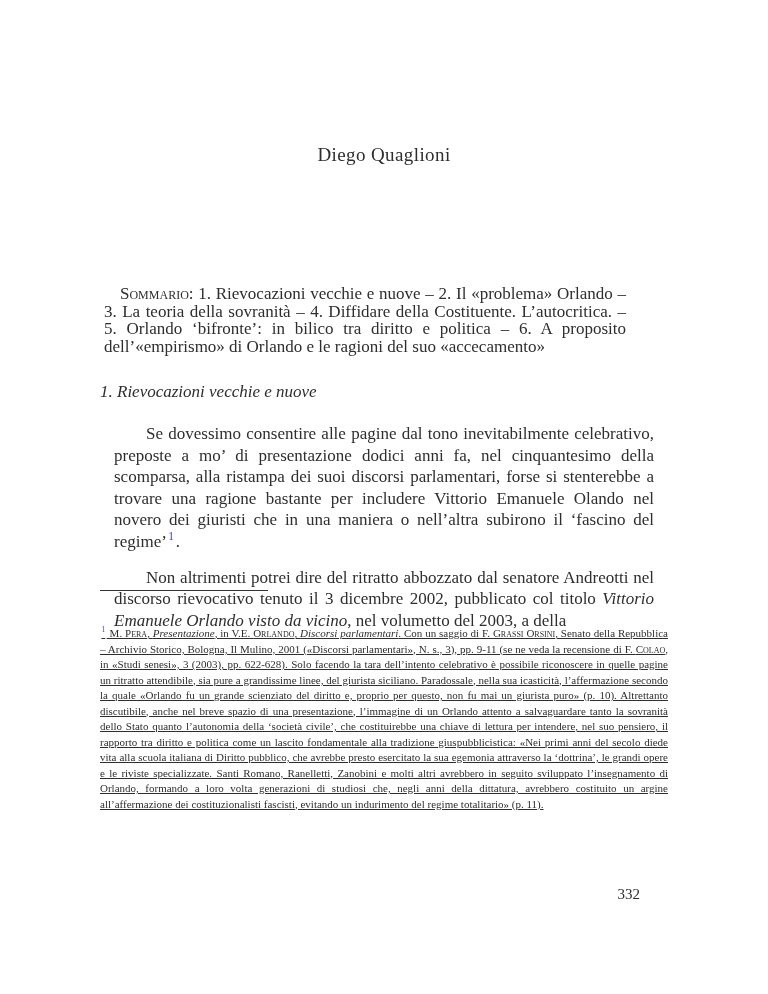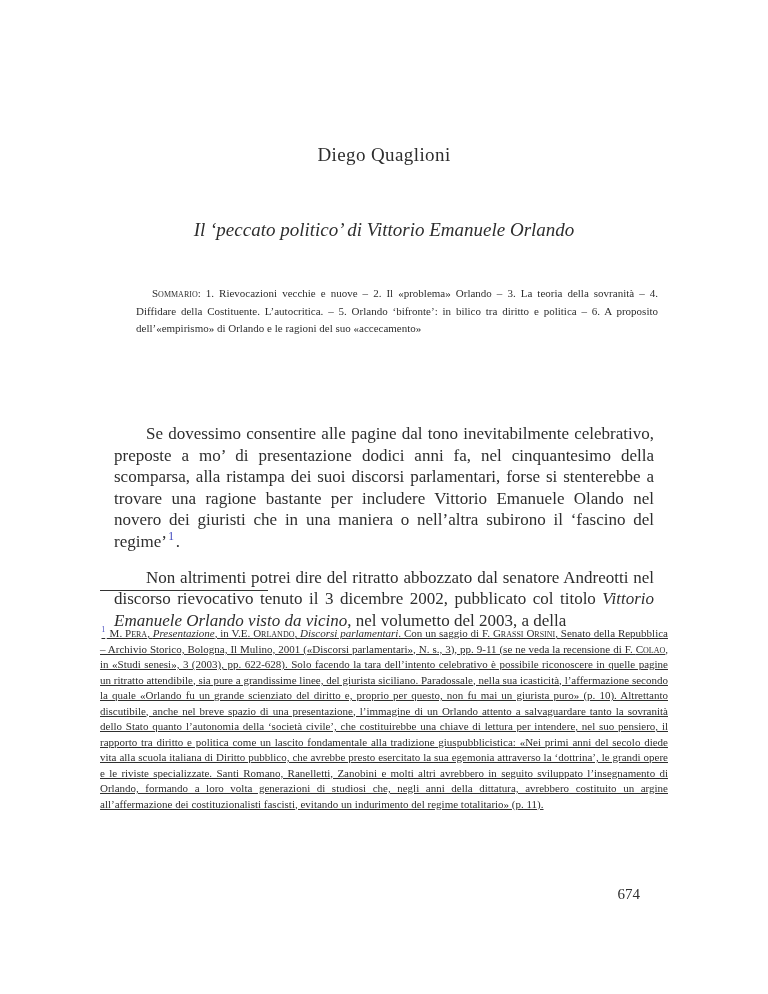--- a/index.html
+++ b/index.html
@@ -22,24 +22,24 @@
   }
   .title {
     position: absolute;
     top: 219px; left: 100px; width: 568px;
     text-align: center;
     font-style: italic;
     font-size: 19px;
   }
   .summary {
     position: absolute;
-    top: 285px; left: 136px; width: 522px;
+    top: 285px; left: 104px; width: 522px;
     text-align: justify;
     text-indent: 16px;
-    font-size: 11px;
+    font-size: 17px;
     line-height: 17.5px;
   }
   .heading {
     position: absolute;
     top: 382px; left: 100px; width: 568px;
     font-style: italic;
     font-size: 17px;
   }
   .bodytext {
     position: absolute;
@@ -79,29 +79,29 @@
     padding: 0 1.5px;
   }
 </style>
 </head>
 <body>
 
 <div class="page">
 
   <div class="author">Diego Quaglioni</div>
 
-  <div class="title">Il ‘peccato politico’ di Vittorio Emanuele Orlando</div>
 
   <div class="summary"><span class="s-sc">Sommario</span><span>: 1. Rievocazioni vecchie e nuove – 2. Il «problema» Orlando – 3. La teoria della sovranità – 4. Diffidare della Costituente. L’autocritica. – 5. Orlando ‘bifronte’: in bilico tra diritto e politica – 6. A proposito dell’«empirismo» di Orlando e le ragioni del suo «accecamento»</span></div>
 
+  <div class="heading">1. Rievocazioni vecchie e nuove</div>
 
   <div class="bodytext">
     <p class="para"><span>Se dovessimo consentire alle pagine dal tono inevitabilmente celebrativo, preposte a mo’ di presentazione dodici anni fa, nel cinquantesimo della scomparsa, alla ristampa dei suoi discorsi parlamentari, forse si stenterebbe a trovare una ragione bastante per includere Vittorio Emanuele Olando nel novero dei giuristi che in una maniera o nell’altra subirono il ‘fascino del regime’</span><span class="s-sup">1</span><span>.</span></p>
     <p class="para"><span>Non altrimenti potrei dire del ritratto abbozzato dal senatore Andreotti nel discorso rievocativo tenuto il 3 dicembre 2002, pubblicato col titolo </span><span class="s-i">Vittorio Emanuele Orlando visto da vicino</span><span>, nel volumetto del 2003, a della</span></p>
   </div>
 
   <div class="fn-sep"></div>
 
   <div class="footnote"><span class="s-sup">1</span><span> M. </span><span class="s-sc">Pera</span><span>, </span><span class="s-i">Presentazione</span><span>, in V.E. </span><span class="s-sc">Orlando</span><span>, </span><span class="s-i">Discorsi parlamentari</span><span>. Con un saggio di F. </span><span class="s-sc">Grassi Orsini</span><span>, Senato della Repubblica – Archivio Storico, Bologna, Il Mulino, 2001 («Discorsi parlamentari», N. s., 3), pp. 9-11 (se ne veda la recensione di F. </span><span class="s-sc">Colao</span><span>, in «Studi senesi», 3 (2003), pp. 622-628). Solo facendo la tara dell’intento celebrativo è possibile riconoscere in quelle pagine un ritratto attendibile, sia pure a grandissime linee, del giurista siciliano. Paradossale, nella sua icasticità, l’affermazione secondo la quale «Orlando fu un grande scienziato del diritto e, proprio per questo, non fu mai un giurista puro» (p. 10). Altrettanto discutibile, anche nel breve spazio di una presentazione, l’immagine di un Orlando attento a salvaguardare tanto la sovranità dello Stato quanto l’autonomia della ‘società civile’, che costituirebbe una chiave di lettura per intendere, nel suo pensiero, il rapporto tra diritto e politica come un lascito fondamentale alla tradizione giuspubblicistica: «Nei primi anni del secolo diede vita alla scuola italiana di Diritto pubblico, che avrebbe presto esercitato la sua egemonia attraverso la ‘dottrina’, le grandi opere e le riviste specializzate. Santi Romano, Ranelletti, Zanobini e molti altri avrebbero in seguito sviluppato l’insegnamento di Orlando, formando a loro volta generazioni di studiosi che, negli anni della dittatura, avrebbero costituito un argine all’affermazione dei costituzionalisti fascisti, evitando un indurimento del regime totalitario» (p. 11).</span></div>
 
-  <div class="pagenum">674</div>
+  <div class="pagenum">332</div>
 
 </div>
 
 </body></html>

